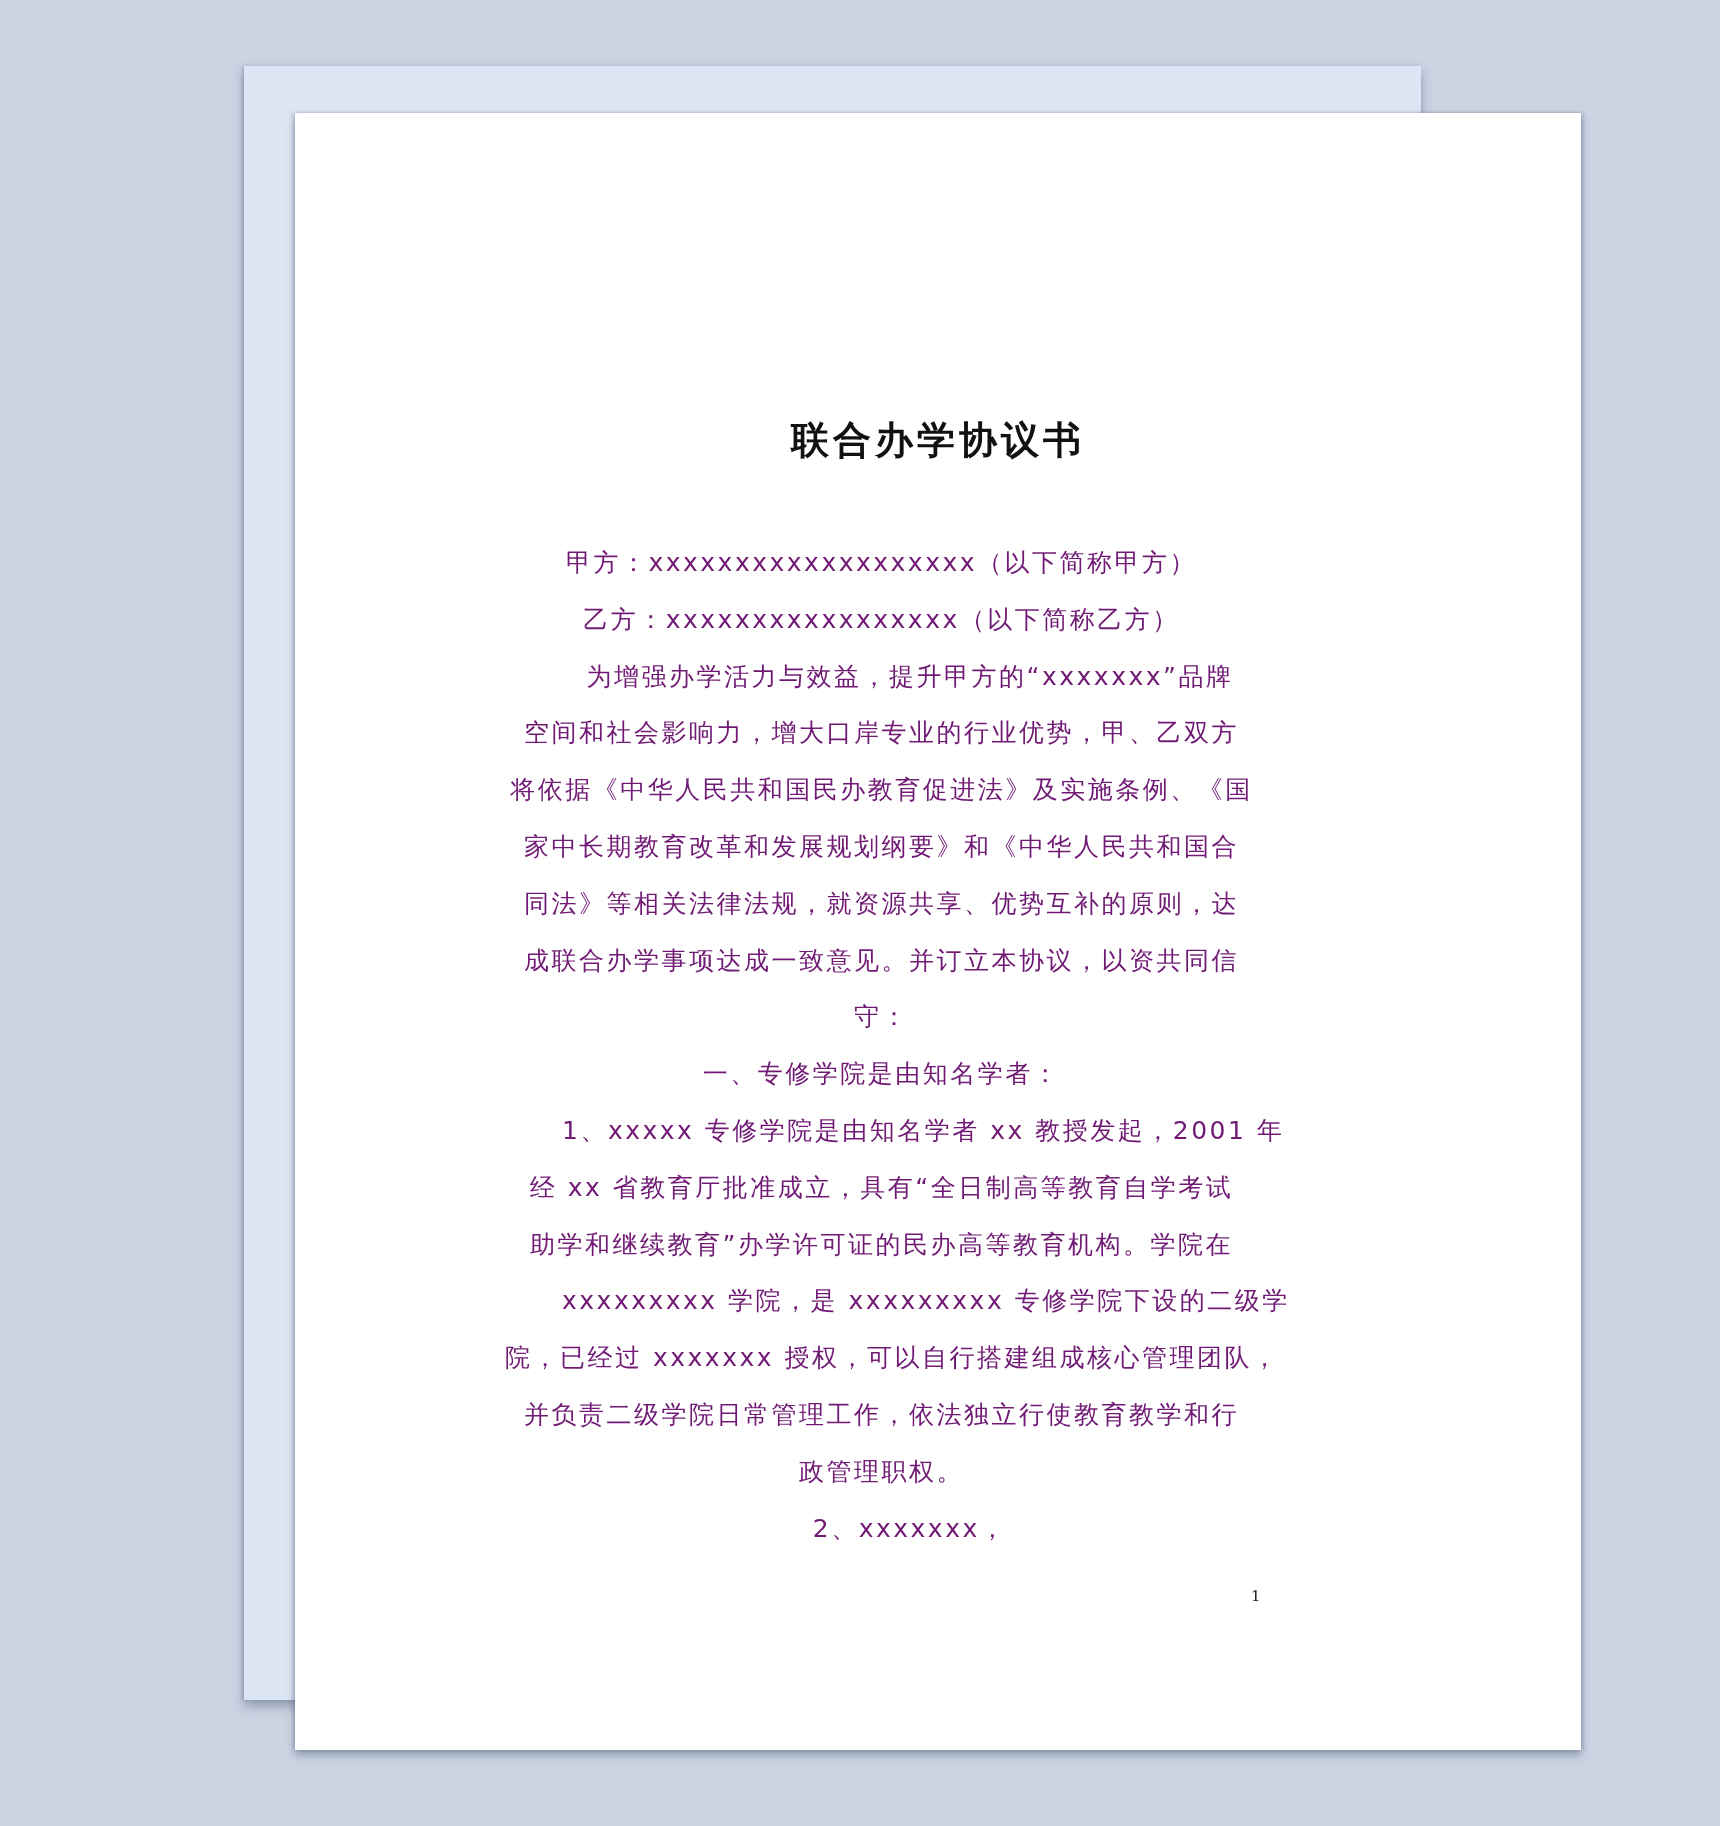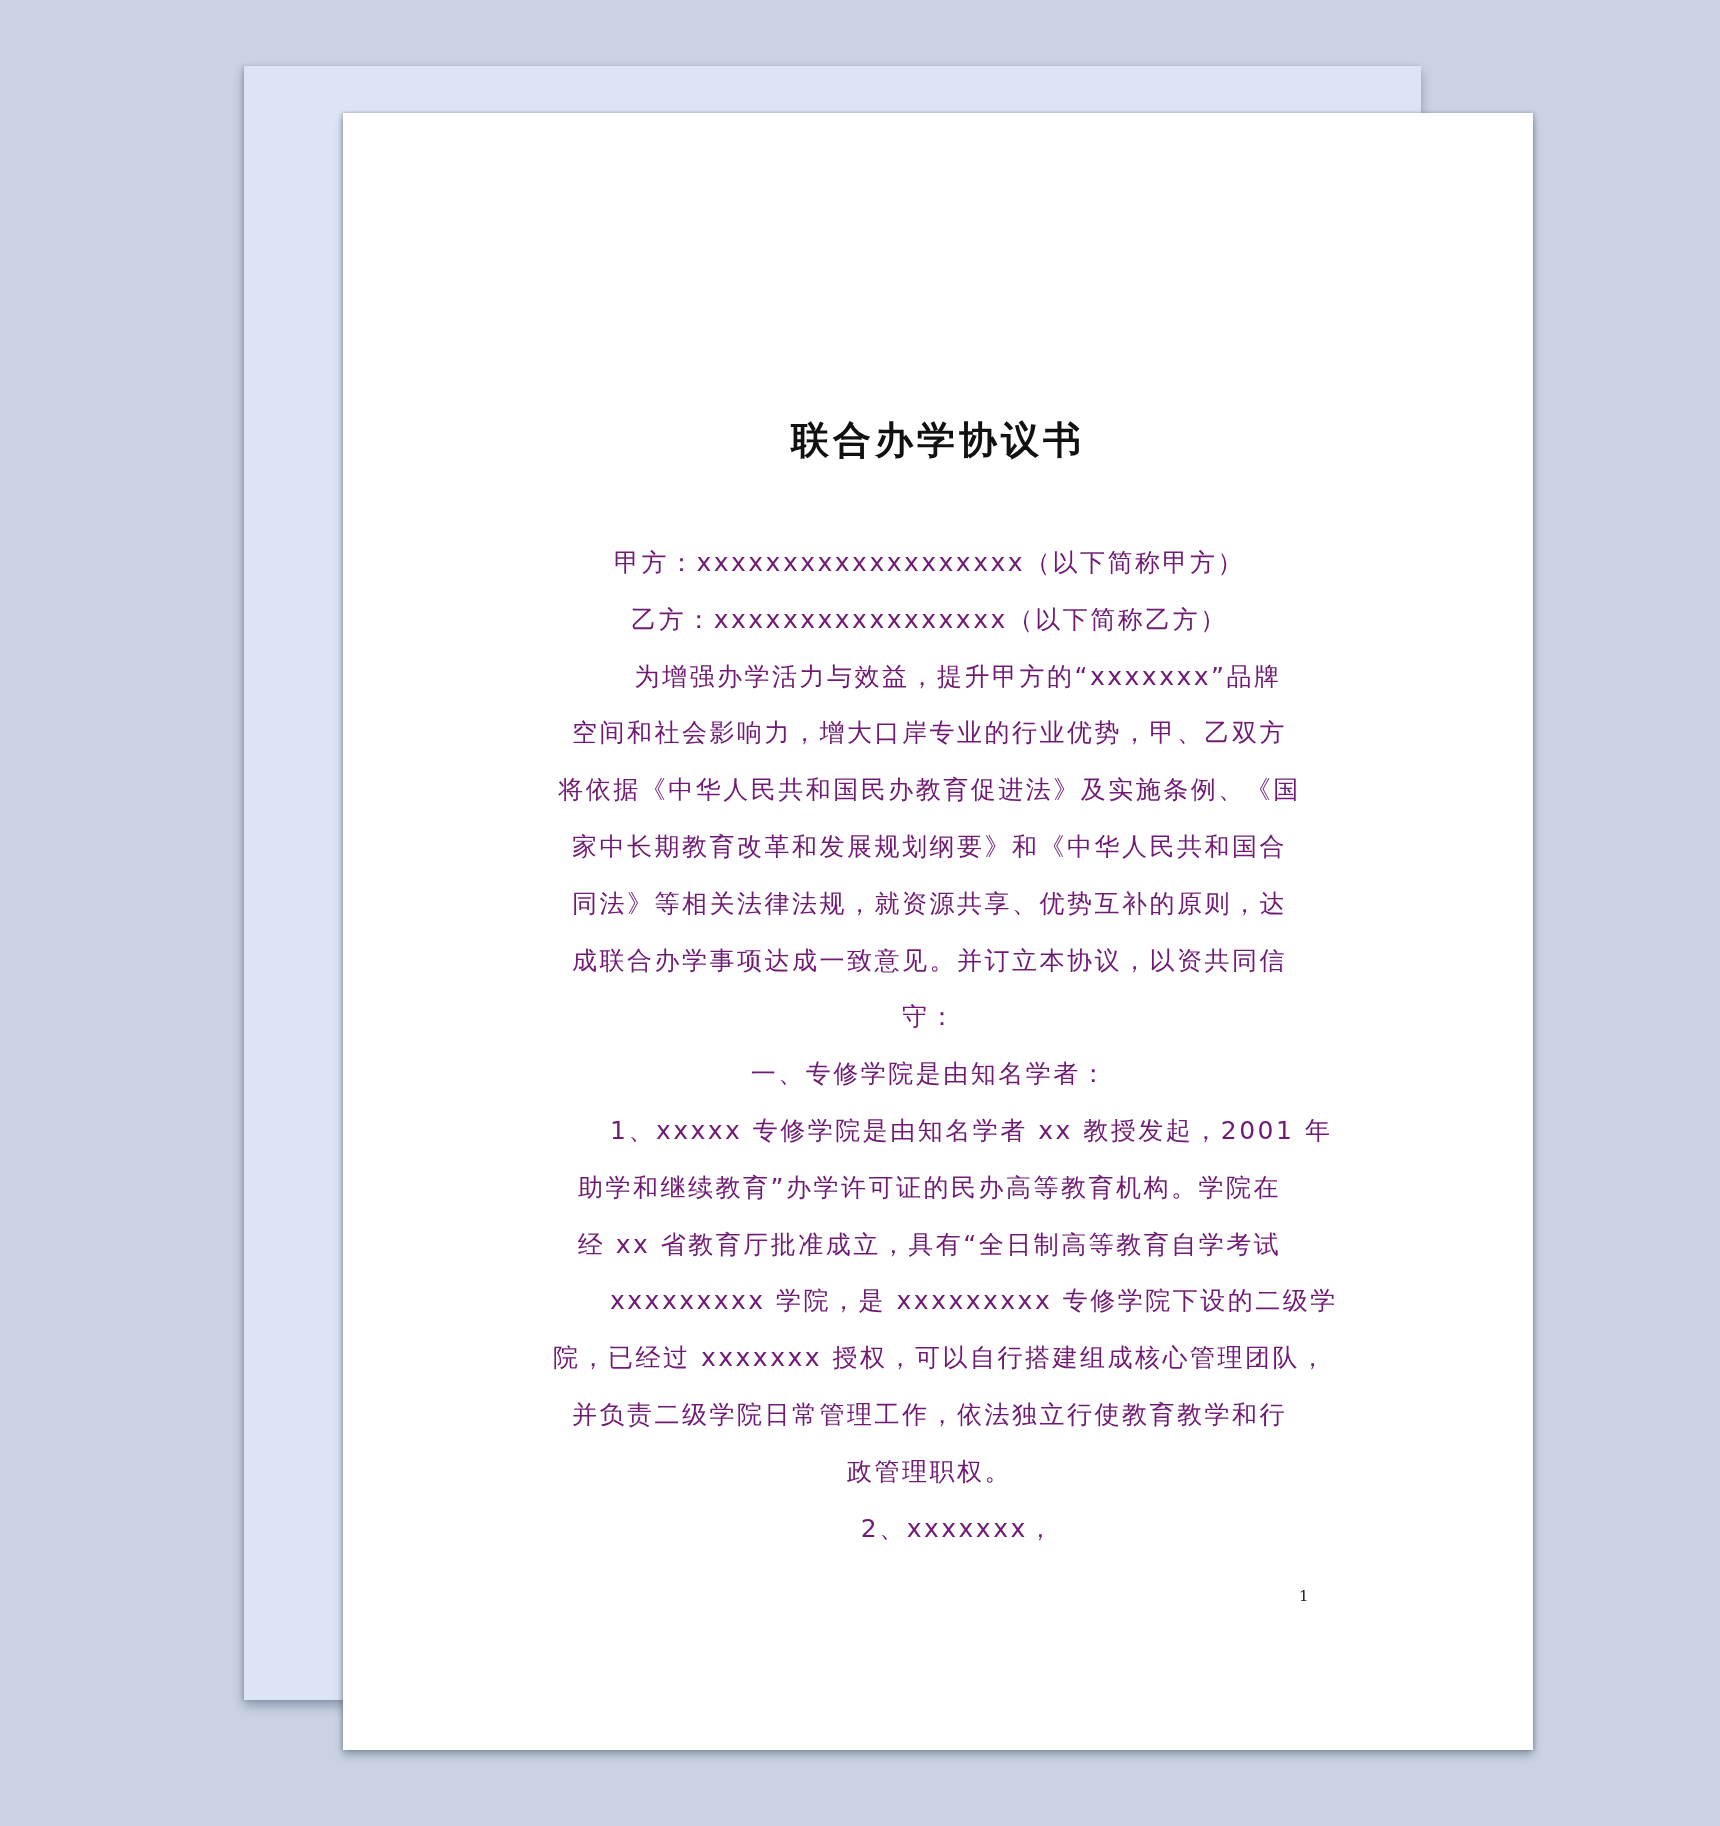--- a/index.html
+++ b/index.html
@@ -10,24 +10,23 @@
     font-family: "DejaVu Sans", sans-serif;
   }
   .back-page {
     position: absolute; left: 244px; top: 66px;
     width: 1177px; height: 1634px;
     background: #dce5f3;
     box-shadow: 0 6px 10px rgba(70,85,110,0.45), -2px 0 3px rgba(90,105,130,0.25);
   }
   .front-page {
     position: absolute; left: 295px; top: 113px;
-    width: 1190px; height: 1637px;
+    width: 1286px; height: 1637px;
     background: #ffffff;
     box-shadow: 0 5px 8px rgba(70,85,110,0.45), -2px 0 3px rgba(90,105,130,0.25), 2px 0 3px rgba(90,105,130,0.25);
-    margin-left: 48px;
   }
   .doc-title {
     position: absolute; left: 0; width: 100%; top: 302px;
     text-align: center; font-size: 38px; font-weight: bold;
     color: #111; letter-spacing: 4px;
     font-family: "DejaVu Serif", serif;
   }
   .body-text {
     position: absolute; left: 210px; top: 422px; width: 753px;
     color: #701a75; font-size: 25px; line-height: 56.8px;
@@ -55,22 +54,22 @@
     <div class="line">乙方：xxxxxxxxxxxxxxxxx（以下简称乙方）</div>
     <div class="line indent">为增强办学活力与效益，提升甲方的“xxxxxxx”品牌</div>
     <div class="line">空间和社会影响力，增大口岸专业的行业优势，甲、乙双方</div>
     <div class="line">将依据《中华人民共和国民办教育促进法》及实施条例、《国</div>
     <div class="line">家中长期教育改革和发展规划纲要》和《中华人民共和国合</div>
     <div class="line">同法》等相关法律法规，就资源共享、优势互补的原则，达</div>
     <div class="line">成联合办学事项达成一致意见。并订立本协议，以资共同信</div>
     <div class="line">守：</div>
     <div class="line">一、专修学院是由知名学者：</div>
     <div class="line indent">1、xxxxx 专修学院是由知名学者 xx 教授发起，2001 年</div>
+    <div class="line">经 xx 省教育厅批准成立，具有“全日制高等教育自学考试</div>
     <div class="line">助学和继续教育”办学许可证的民办高等教育机构。学院在</div>
-    <div class="line">经 xx 省教育厅批准成立，具有“全日制高等教育自学考试</div>
     <div class="line indent">xxxxxxxxx 学院，是 xxxxxxxxx 专修学院下设的二级学</div>
     <div class="line">院，已经过 xxxxxxx 授权，可以自行搭建组成核心管理团队，</div>
     <div class="line">并负责二级学院日常管理工作，依法独立行使教育教学和行</div>
     <div class="line">政管理职权。</div>
     <div class="line indent">2、xxxxxxx，</div>
   </div>
 
   <div class="page-number">1</div>
 </div>
 

